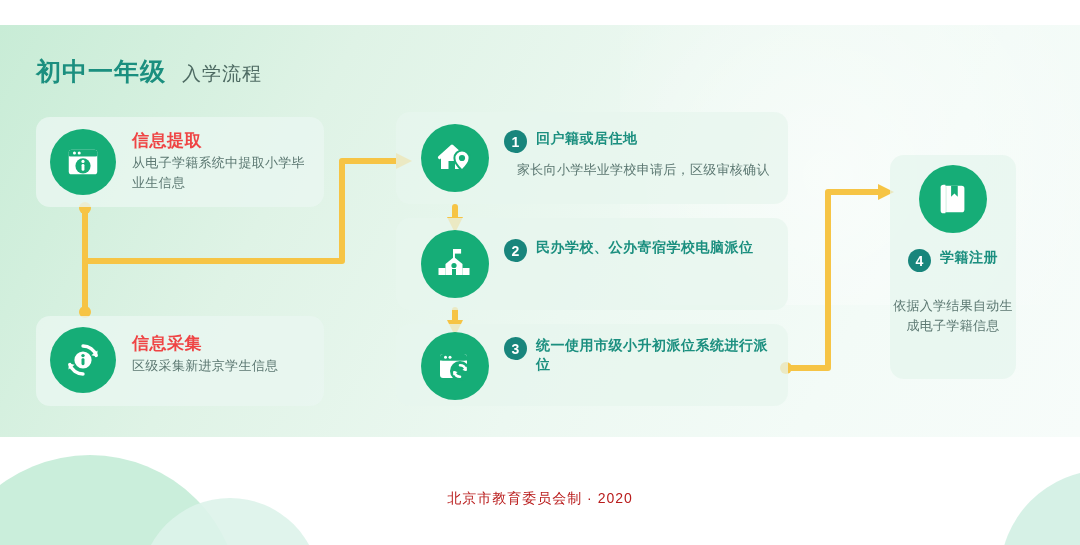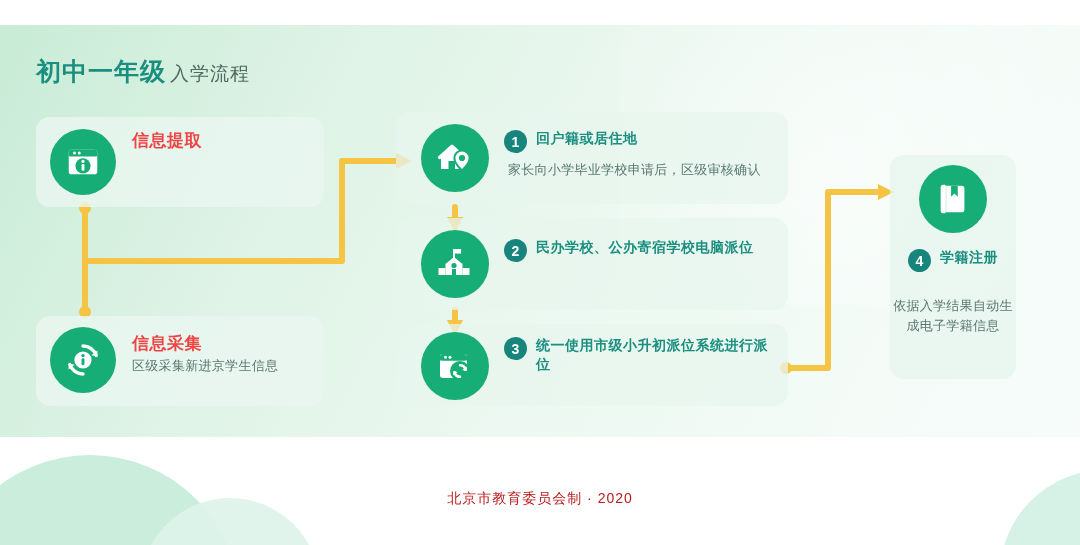--- a/index.html
+++ b/index.html
@@ -59,21 +59,21 @@
     background: #cfeee2;
     opacity: .85;
   }
   
   .title-row {
     position: absolute;
     left: 36px;
     top: 55px;
     display: flex;
     align-items: baseline;
-    gap: 4px;
+    gap: 16px;
   }
   .title-main {
     font-size: 25px;
     font-weight: bold;
     color: #1b8f7f;
     letter-spacing: 1px;
   }
   .title-sub {
     font-size: 19px;
     color: #4e6b63;
@@ -154,21 +154,21 @@
     font-size: 14px;
     font-weight: bold;
     color: #1b8f7f;
     line-height: 1.38;
     letter-spacing: .5px;
   }
   .t-m1 { left: 504px; top: 129px; width: 276px; }
   .t-m2 { left: 504px; top: 238px; width: 270px; }
   .t-m3 { left: 504px; top: 336px; width: 270px; }
   .step-desc { margin-top: 7px; }
-  .t-m1 .step-desc { margin-left: 4px; }
+  .t-m1 .step-desc { margin-left: 13px; }
 
   .t-r {
     left: 890px; top: 248px; width: 126px;
     text-align: center;
   }
   .t-r .step-head { justify-content: center; }
   .t-r .card-desc { margin-top: 24px; }
   .svg-layer {
     position: absolute;
     left: 0; top: 0;
@@ -232,20 +232,21 @@
       <rect x="5" y="11" width="30" height="3" fill="#16ad77"></rect>
       <circle cx="11" cy="10.5" r="1.6" fill="#ffffff"></circle>
       <circle cx="16" cy="10.5" r="1.6" fill="#ffffff"></circle>
       <circle cx="20" cy="24" r="8" fill="#16ad77"></circle>
       <circle cx="20" cy="19.4" r="1.7" fill="#ffffff"></circle>
       <rect x="18.5" y="22" width="3" height="7.2" rx="1.4" fill="#ffffff"></rect>
     </svg>
   </div>
   <div class="txt t-l1">
     <div class="card-heading">信息提取</div>
+    <div class="card-desc">从电子学籍系统中提取小学毕业生信息</div>
   </div>
 
   <div class="card left card-left-2"></div>
   <div class="icon-circle ic-l2">
     <svg width="40" height="40" viewBox="0 0 40 40">
       <path d="M20 6 A14 14 0 0 1 33.2 15.5" stroke="#ffffff" stroke-width="3.4" fill="none" stroke-linecap="round"></path>
       <path d="M20 34 A14 14 0 0 1 6.8 24.5" stroke="#ffffff" stroke-width="3.4" fill="none" stroke-linecap="round"></path>
       <path d="M34.5 10.5 L34.2 16.6 L28.3 15.2 Z" fill="#ffffff"></path>
       <path d="M5.5 29.5 L5.8 23.4 L11.7 24.8 Z" fill="#ffffff"></path>
       <circle cx="20" cy="20" r="8.6" fill="#ffffff"></circle>

